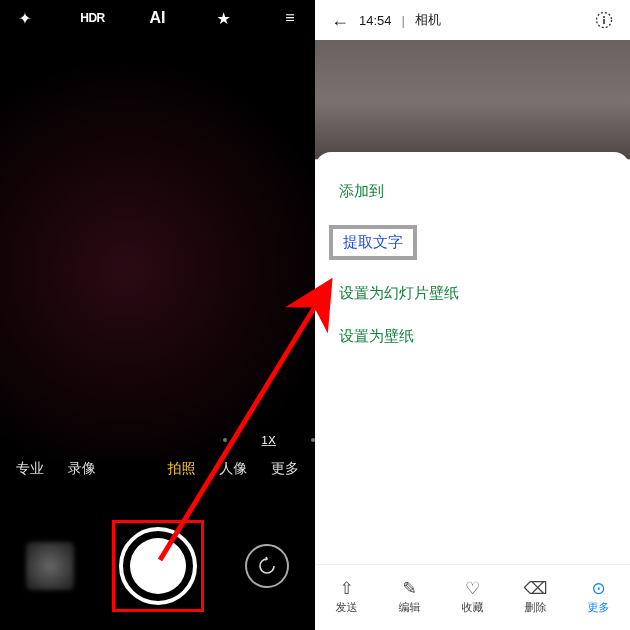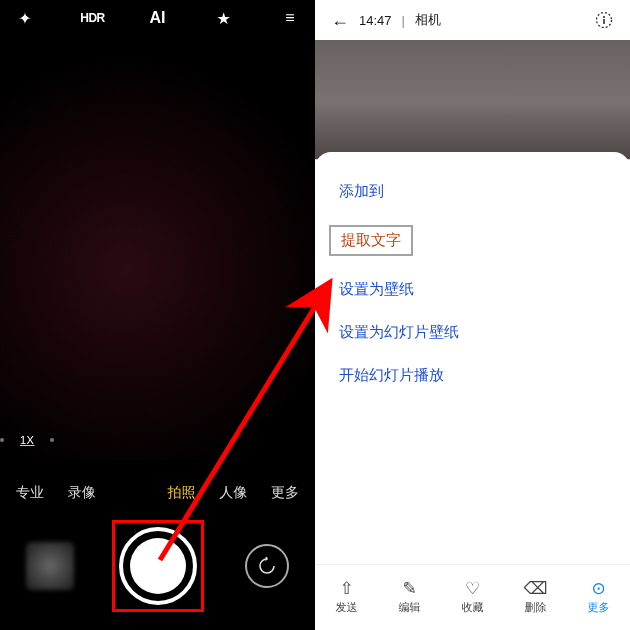--- a/index.html
+++ b/index.html
@@ -6,43 +6,43 @@
     body { width: 630px; height: 630px; font-family: -apple-system, "PingFang SC", "Microsoft YaHei", sans-serif; background: #fff; position: relative; }
     .container { display: flex; width: 630px; height: 630px; }
     .pane { position: relative; overflow: hidden; }
     .pane-left { width: 315px; height: 630px; background: #000; }
     .pane-right { width: 315px; height: 630px; background: #fff; display: flex; flex-direction: column; }
 
     
     .cam-top { display: flex; justify-content: space-between; align-items: center; padding: 8px 14px; height: 36px; }
     .cam-top .icon { color: #fff; font-size: 16px; width: 22px; text-align: center; }
     .cam-viewfinder { width: 100%; height: 424px; background: radial-gradient(circle at 40% 55%, #2a0a14 0%, #160408 35%, #000 72%); position: relative; }
-    .zoom-row { position: absolute; bottom: 14px; left: 0; right: 0; display: flex; justify-content: flex-start; align-items: center; gap: 16px; color: #ccc; font-size: 10px; text-decoration: underline; }
+    .zoom-row { position: absolute; bottom: 14px; left: 0; right: 0; display: flex; justify-content: flex-end; align-items: center; gap: 35px; color: #ccc; font-size: 10px; text-decoration: underline; }
     .zoom-dot { width: 4px; height: 4px; background: #777; border-radius: 50%; }
     .zoom-center { color: #fff; font-size: 11px; letter-spacing: 0.5px; }
-    .cam-modes { display: flex; justify-content: space-around; align-items: flex-end; height: 42px; padding: 0 4px; font-size: 14px; color: #ddd; }
+    .cam-modes { display: flex; justify-content: space-around; align-items: flex-start; height: 42px; padding: 0 4px; font-size: 14px; color: #ddd; }
     .cam-modes .mode { padding: 0 3px; }
     .cam-modes .mode.active { color: #ffc933; font-weight: 500; margin-left: 48px; }
     .cam-bottom { display: flex; justify-content: space-between; align-items: center; height: 128px; padding: 0 26px; position: relative; }
     .thumb { width: 48px; height: 48px; border-radius: 6px; background: radial-gradient(circle, #666 0%, #2a2a2a 80%); filter: blur(2px); }
     .shutter-wrap { width: 78px; height: 78px; border: 4px solid #fff; border-radius: 50%; display: flex; align-items: center; justify-content: center; position: absolute; left: 50%; transform: translateX(-50%); }
     .shutter { width: 56px; height: 56px; background: #fff; border-radius: 50%; }
     .switch-cam { width: 44px; height: 44px; border: 2px solid #aaa; border-radius: 50%; display: flex; align-items: center; justify-content: center; color: #ddd; font-size: 18px; }
     .red-box-shutter { position: absolute; border: 3px solid #f00; width: 92px; height: 92px; left: 50%; transform: translateX(-50%); top: 50%; margin-top: -46px; pointer-events: none; }
 
     
     .gal-top { display: flex; align-items: center; justify-content: space-between; height: 40px; padding: 0 16px; background: #fff; font-size: 13px; color: #1a1a1a; }
     .gal-top-left { display: flex; align-items: center; gap: 10px; }
     .gal-top-left .back { font-size: 18px; }
     .gal-top-right { width: 20px; height: 20px; display:flex; align-items:center; justify-content:center; }
     .gal-preview { height: 120px; width: 100%; background: linear-gradient(180deg, #6a6260 0%, #7a7270 52%, #4e4644 100%); border-bottom: 1px solid #d0d0d0; }
     .sheet { flex: 1; background: #fff; border-radius: 16px 16px 0 0; margin-top: -8px; padding: 18px 0 0 0; overflow: hidden; }
-    .sheet-item { padding: 12px 24px; font-size: 15px; color: #1d4ed8; }
+    .sheet-item { padding: 12px 24px; font-size: 15px; color: #15803d; }
     .highlight-item { position: relative; padding: 12px 24px; }
-    .highlight-item .inner-box { display:inline-block; padding: 4px 10px; border: 2px solid #a3a3a3; font-size: 15px; color:#c2410c; margin-left:-10px; }
+    .highlight-item .inner-box { display:inline-block; padding: 4px 10px; border: 4px solid #a3a3a3; font-size: 15px; color:#1d4ed8; margin-left:-10px; }
     .gal-bottom { display: flex; justify-content: space-around; align-items: center; height: 66px; border-top: 1px solid #eee; background: #fff; }
     .gal-btn { display: flex; flex-direction: column; align-items: center; gap: 3px; font-size: 11px; color: #444; width: 50px; }
     .gal-btn.active { color: #0a84ff; }
     .gal-btn .ic { font-size: 17px; line-height: 1; }
 
     
     .arrow-svg { position: absolute; left: 0; top: 0; width: 630px; height: 630px; pointer-events: none; }
   </style>
 </head>
 <body>
@@ -83,41 +83,40 @@
             <path d="M9 1 L10 3 L8 4" fill="none" stroke="#ddd" stroke-width="1.6"></path>
           </svg>
       </div>
     </div>
   </div>
 
   <div class="pane pane-right">
     <div class="gal-top">
       <div class="gal-top-left">
         <span class="back">←</span>
-        <span>14:47</span>
+        <span>14:54</span>
         <span style="color:#888">|</span>
         <span>相机</span>
       </div>
       <div class="gal-top-right">
         <svg width="18" height="18" viewBox="0 0 18 18">
             <circle cx="9" cy="9" r="7.5" fill="none" stroke="#333" stroke-width="1.3" stroke-dasharray="2 2"></circle>
             <circle cx="9" cy="6" r="1.1" fill="#333"></circle>
             <rect x="8.2" y="8" width="1.6" height="5" fill="#333"></rect>
           </svg>
       </div>
     </div>
     <div class="gal-preview"></div>
     <div class="sheet">
       <div class="sheet-item">添加到</div>
       <div class="highlight-item">
         <span class="inner-box">提取文字</span>
       </div>
+      <div class="sheet-item">设置为幻灯片壁纸</div>
       <div class="sheet-item">设置为壁纸</div>
-      <div class="sheet-item">设置为幻灯片壁纸</div>
-      <div class="sheet-item">开始幻灯片播放</div>
     </div>
     <div class="gal-bottom">
       <div class="gal-btn">
         <span class="ic">⇧</span>
         <span>发送</span>
       </div>
       <div class="gal-btn">
         <span class="ic">✎</span>
         <span>编辑</span>
       </div>

